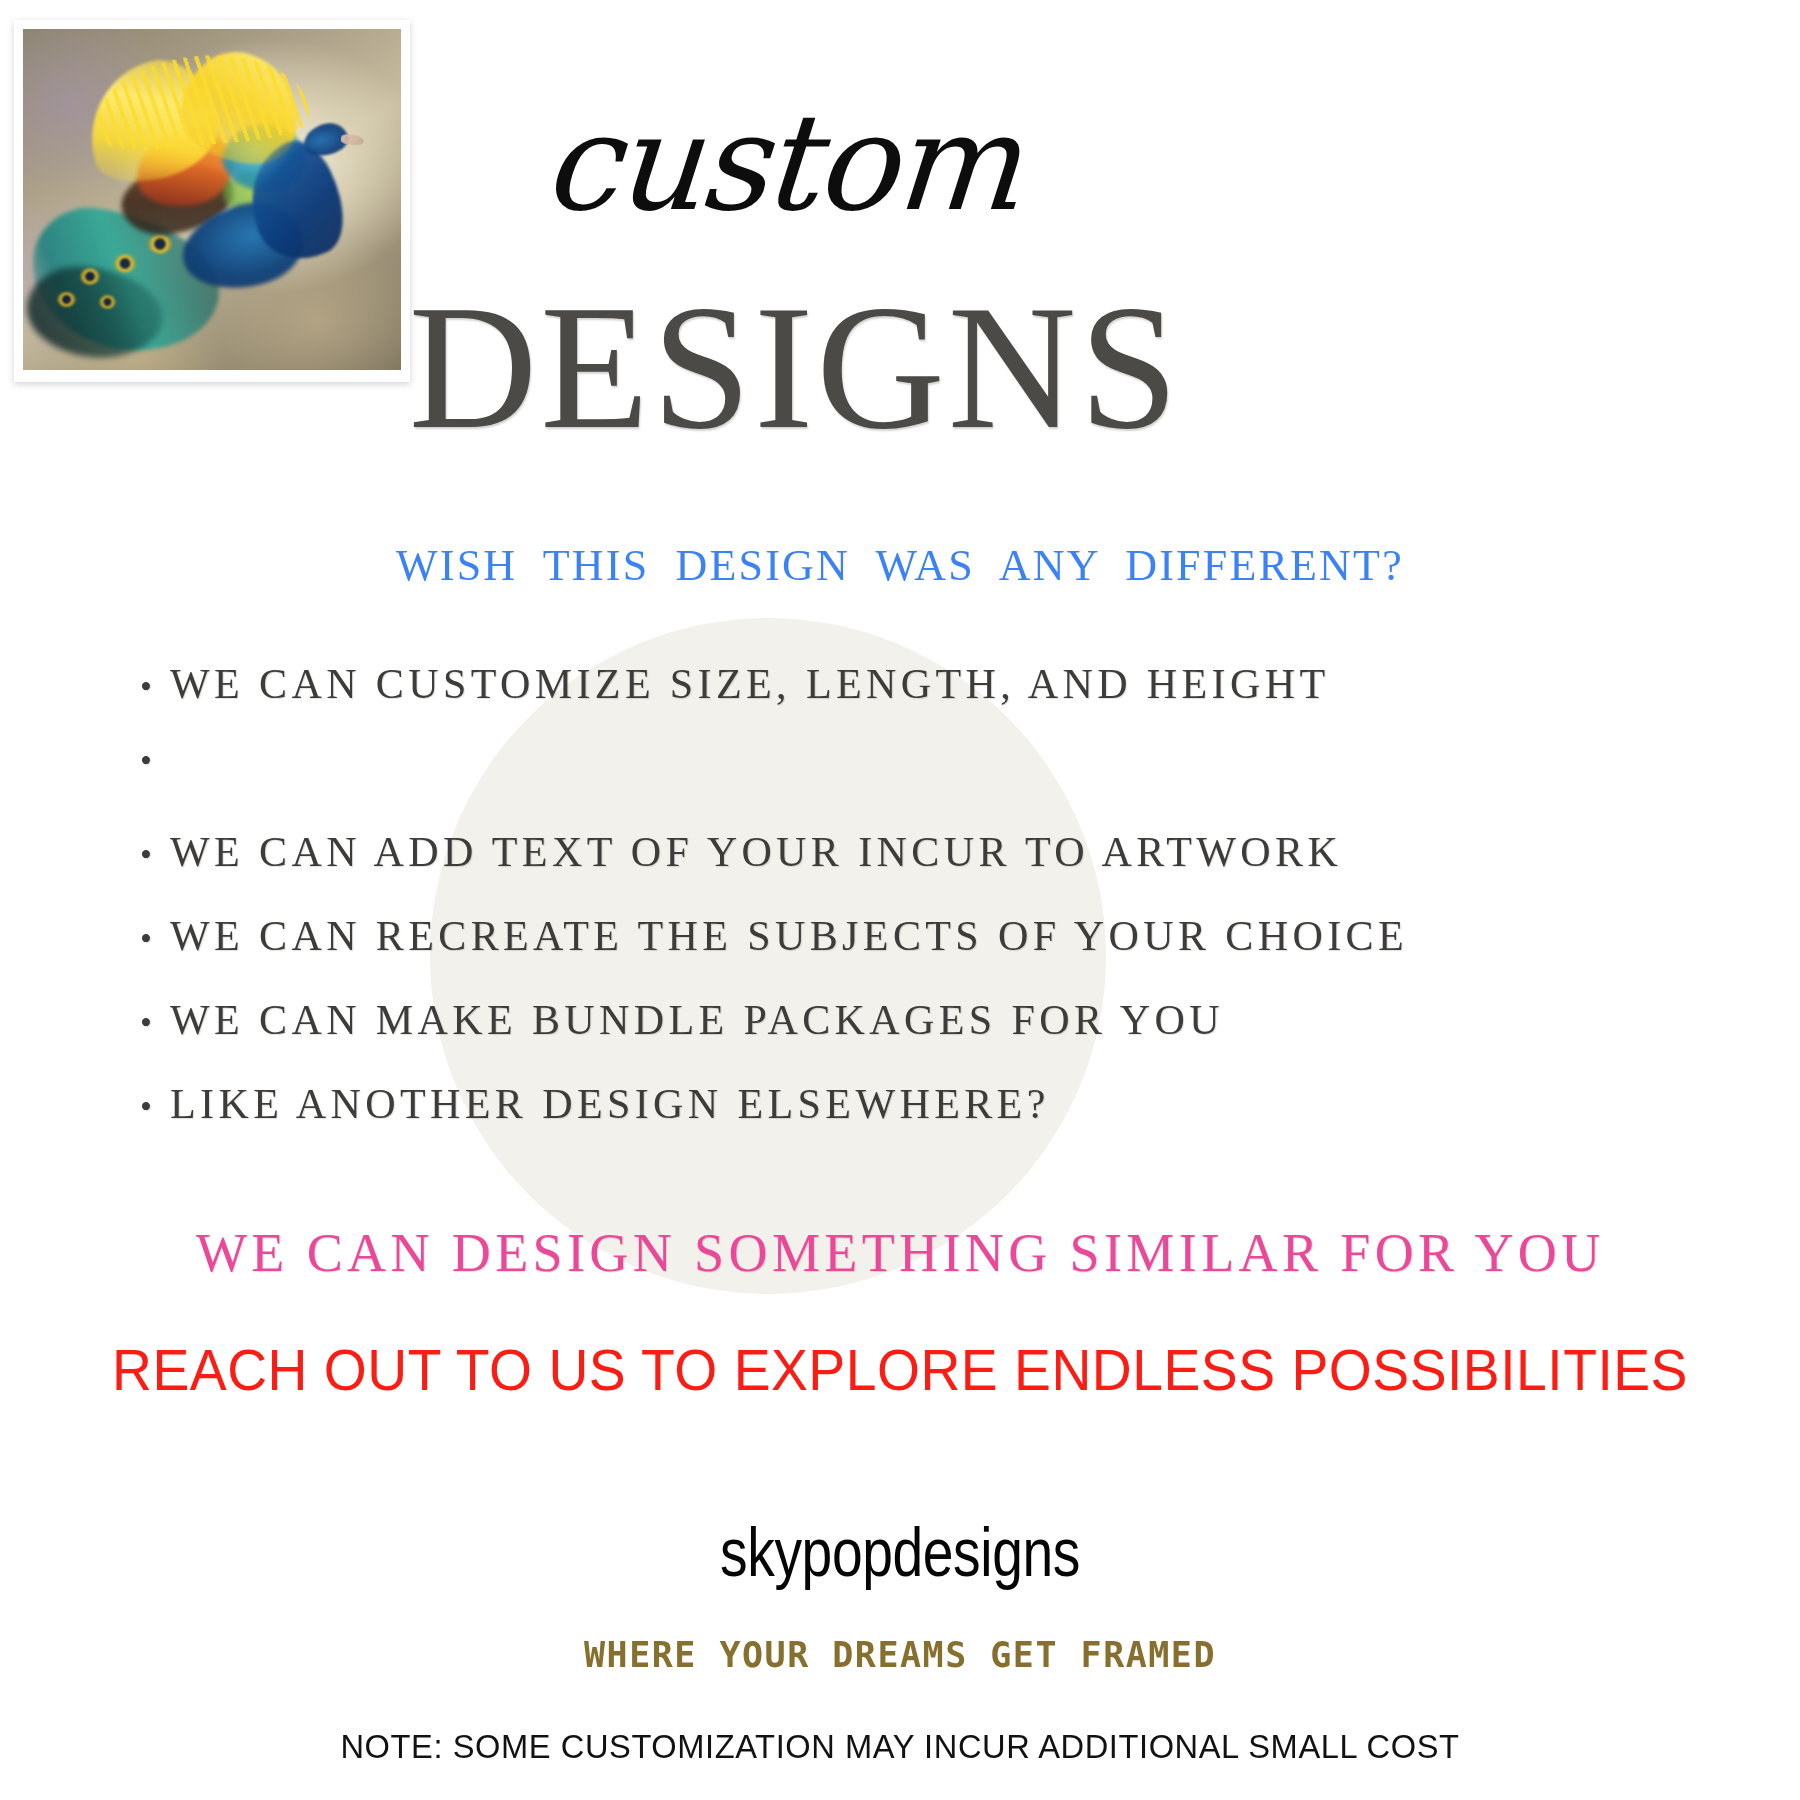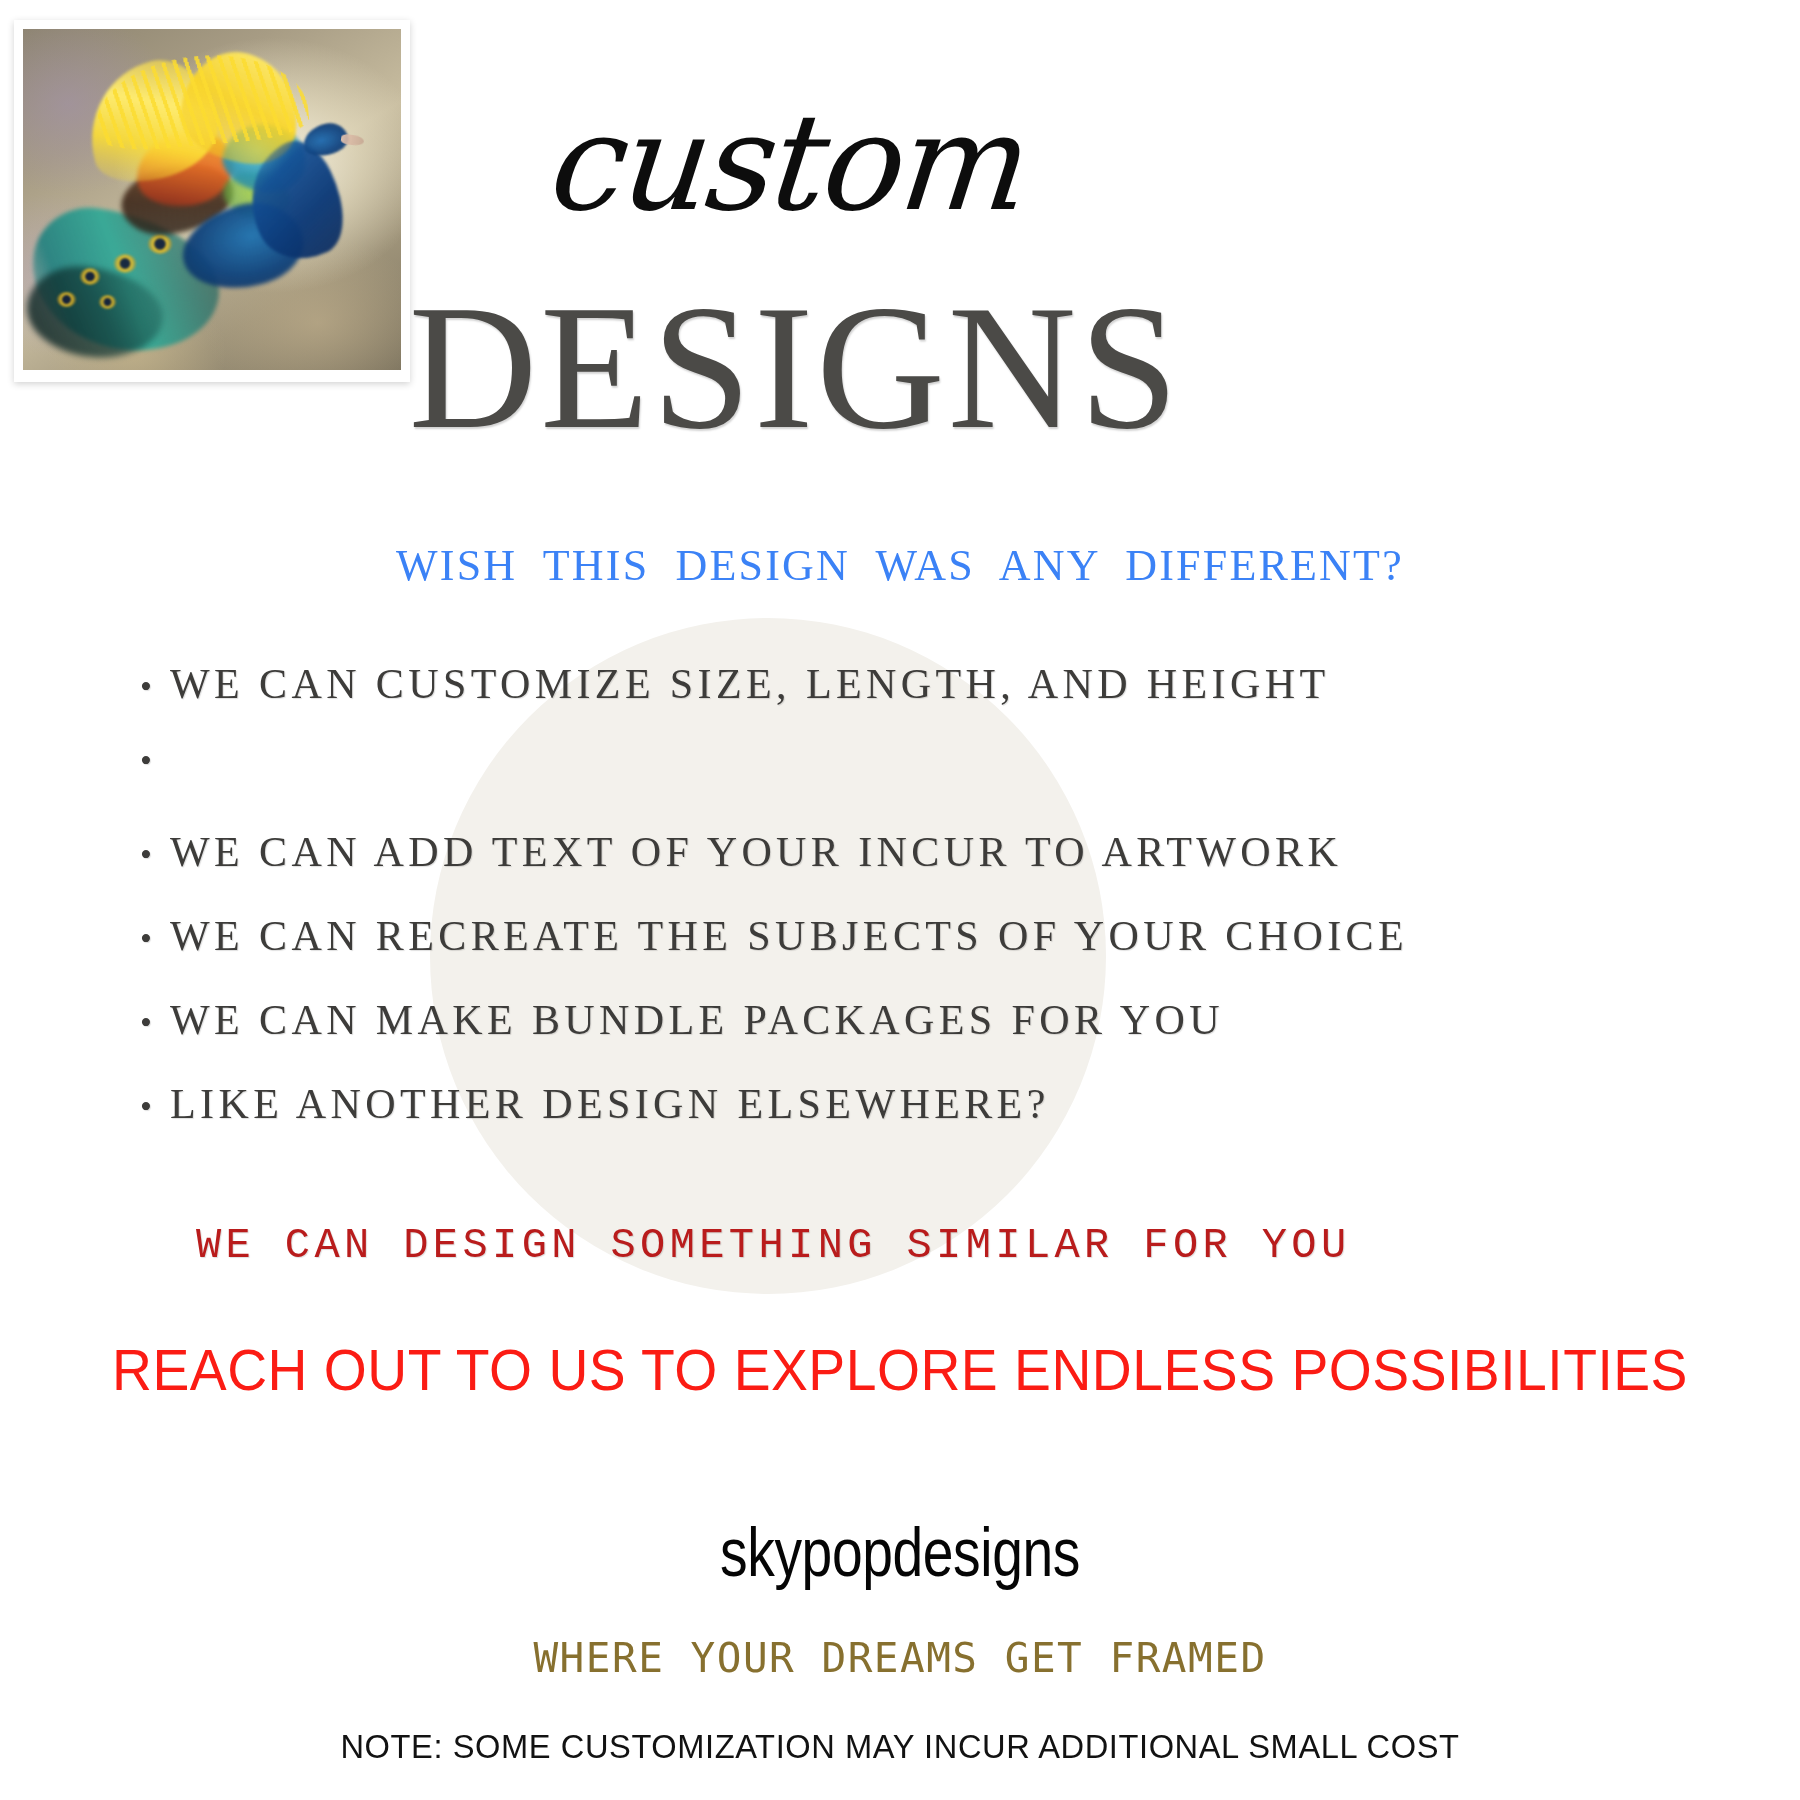--- a/index.html
+++ b/index.html
@@ -248,24 +248,24 @@
     line-height: 1;
     color: #3d3c3a;
     text-align: left;
   }
   .feature-text { white-space: nowrap; }
 
   .continuation-line {
     position: absolute;
     left: 196px;
     top: 1222px;
-    font-family: Liberation Mono, monospace;
-    font-weight: 400;
-    font-size: 42px;
-    color: #b91c1c;
+    font-family: Liberation Serif, serif;
+    font-weight: 400;
+    font-size: 54px;
+    color: #ec4899;
     letter-spacing: 4.4px;
     text-shadow: 1px 1px 1px rgba(0,0,0,0.13);
     white-space: nowrap;
     z-index: 4;
   }
 
   .cta-red {
     position: absolute;
     left: 0;
     top: 1336px;
@@ -297,22 +297,22 @@
     transform: scaleX(0.8);
     z-index: 4;
   }
   .brand-tagline {
     position: absolute;
     left: 0;
     top: 1634px;
     width: 1800px;
     text-align: center;
     font-family: "DejaVu Sans Mono", monospace;
-    font-weight: 400;
-    font-size: 41px;
+    font-weight: 700;
+    font-size: 35px;
     line-height: 1.2;
     color: #87702f;
     letter-spacing: 1.5px;
     z-index: 4;
   }
   .footer-note {
     position: absolute;
     left: 0;
     top: 1726px;
     width: 1800px;

